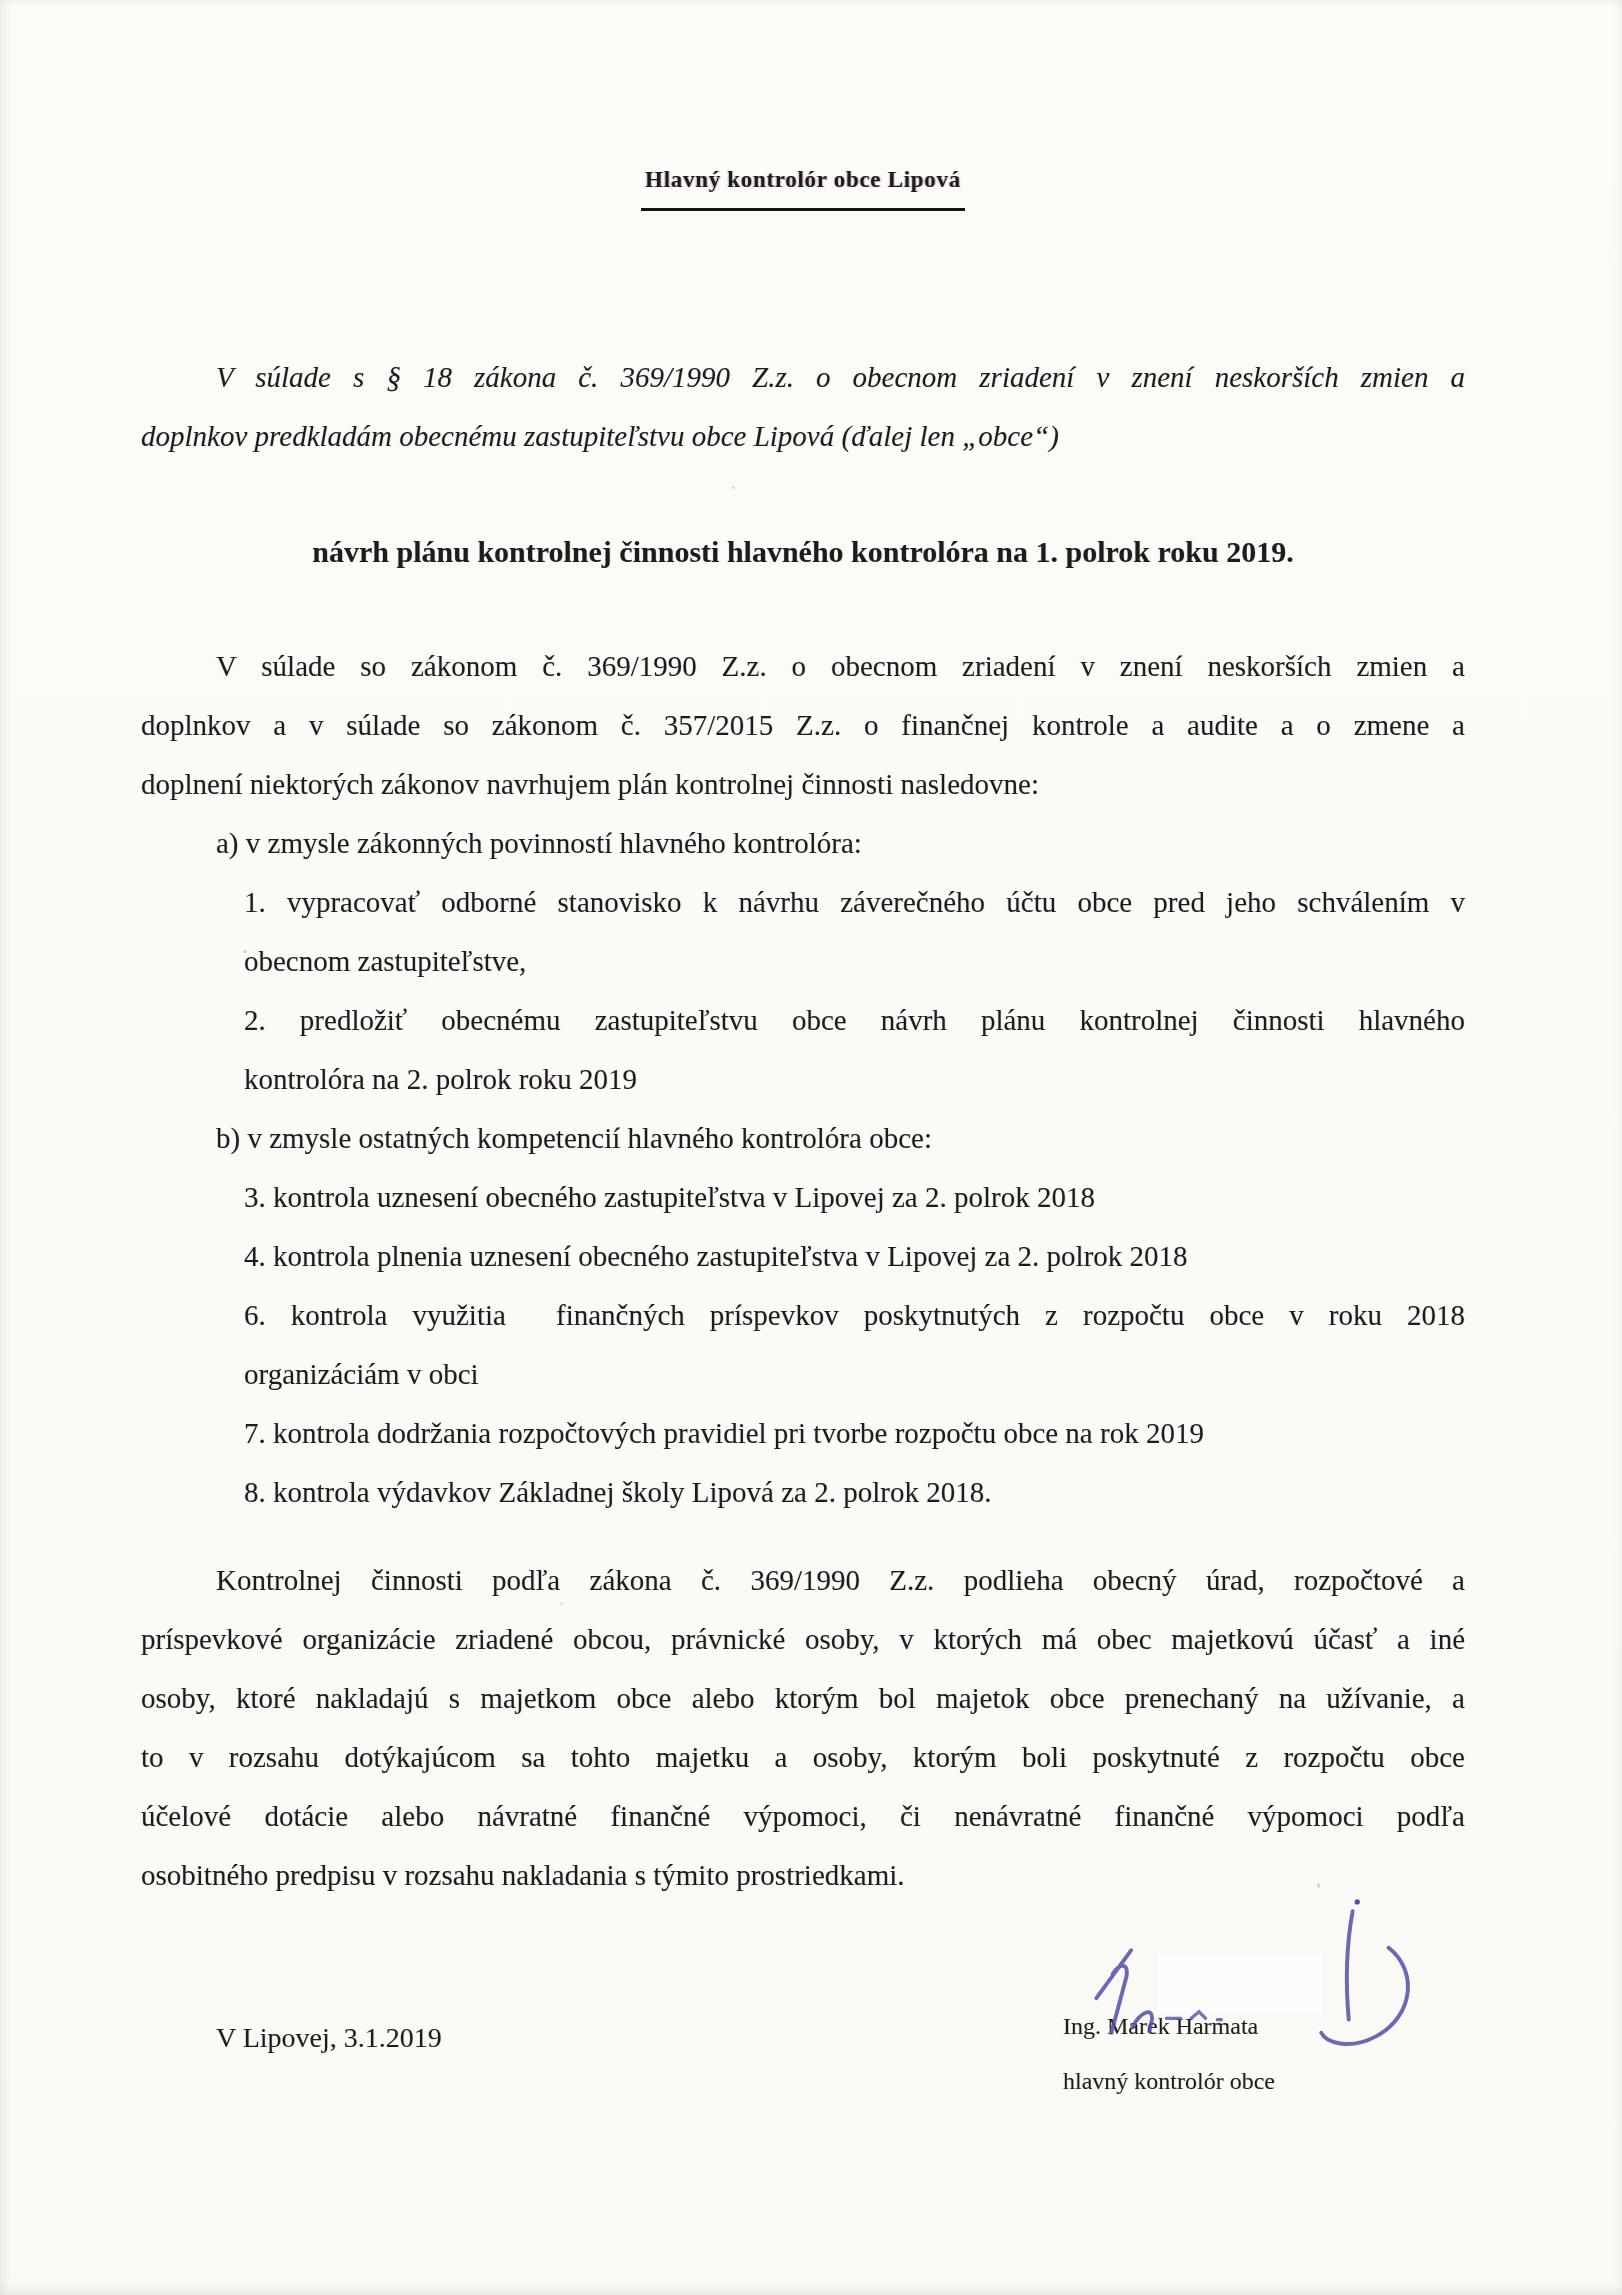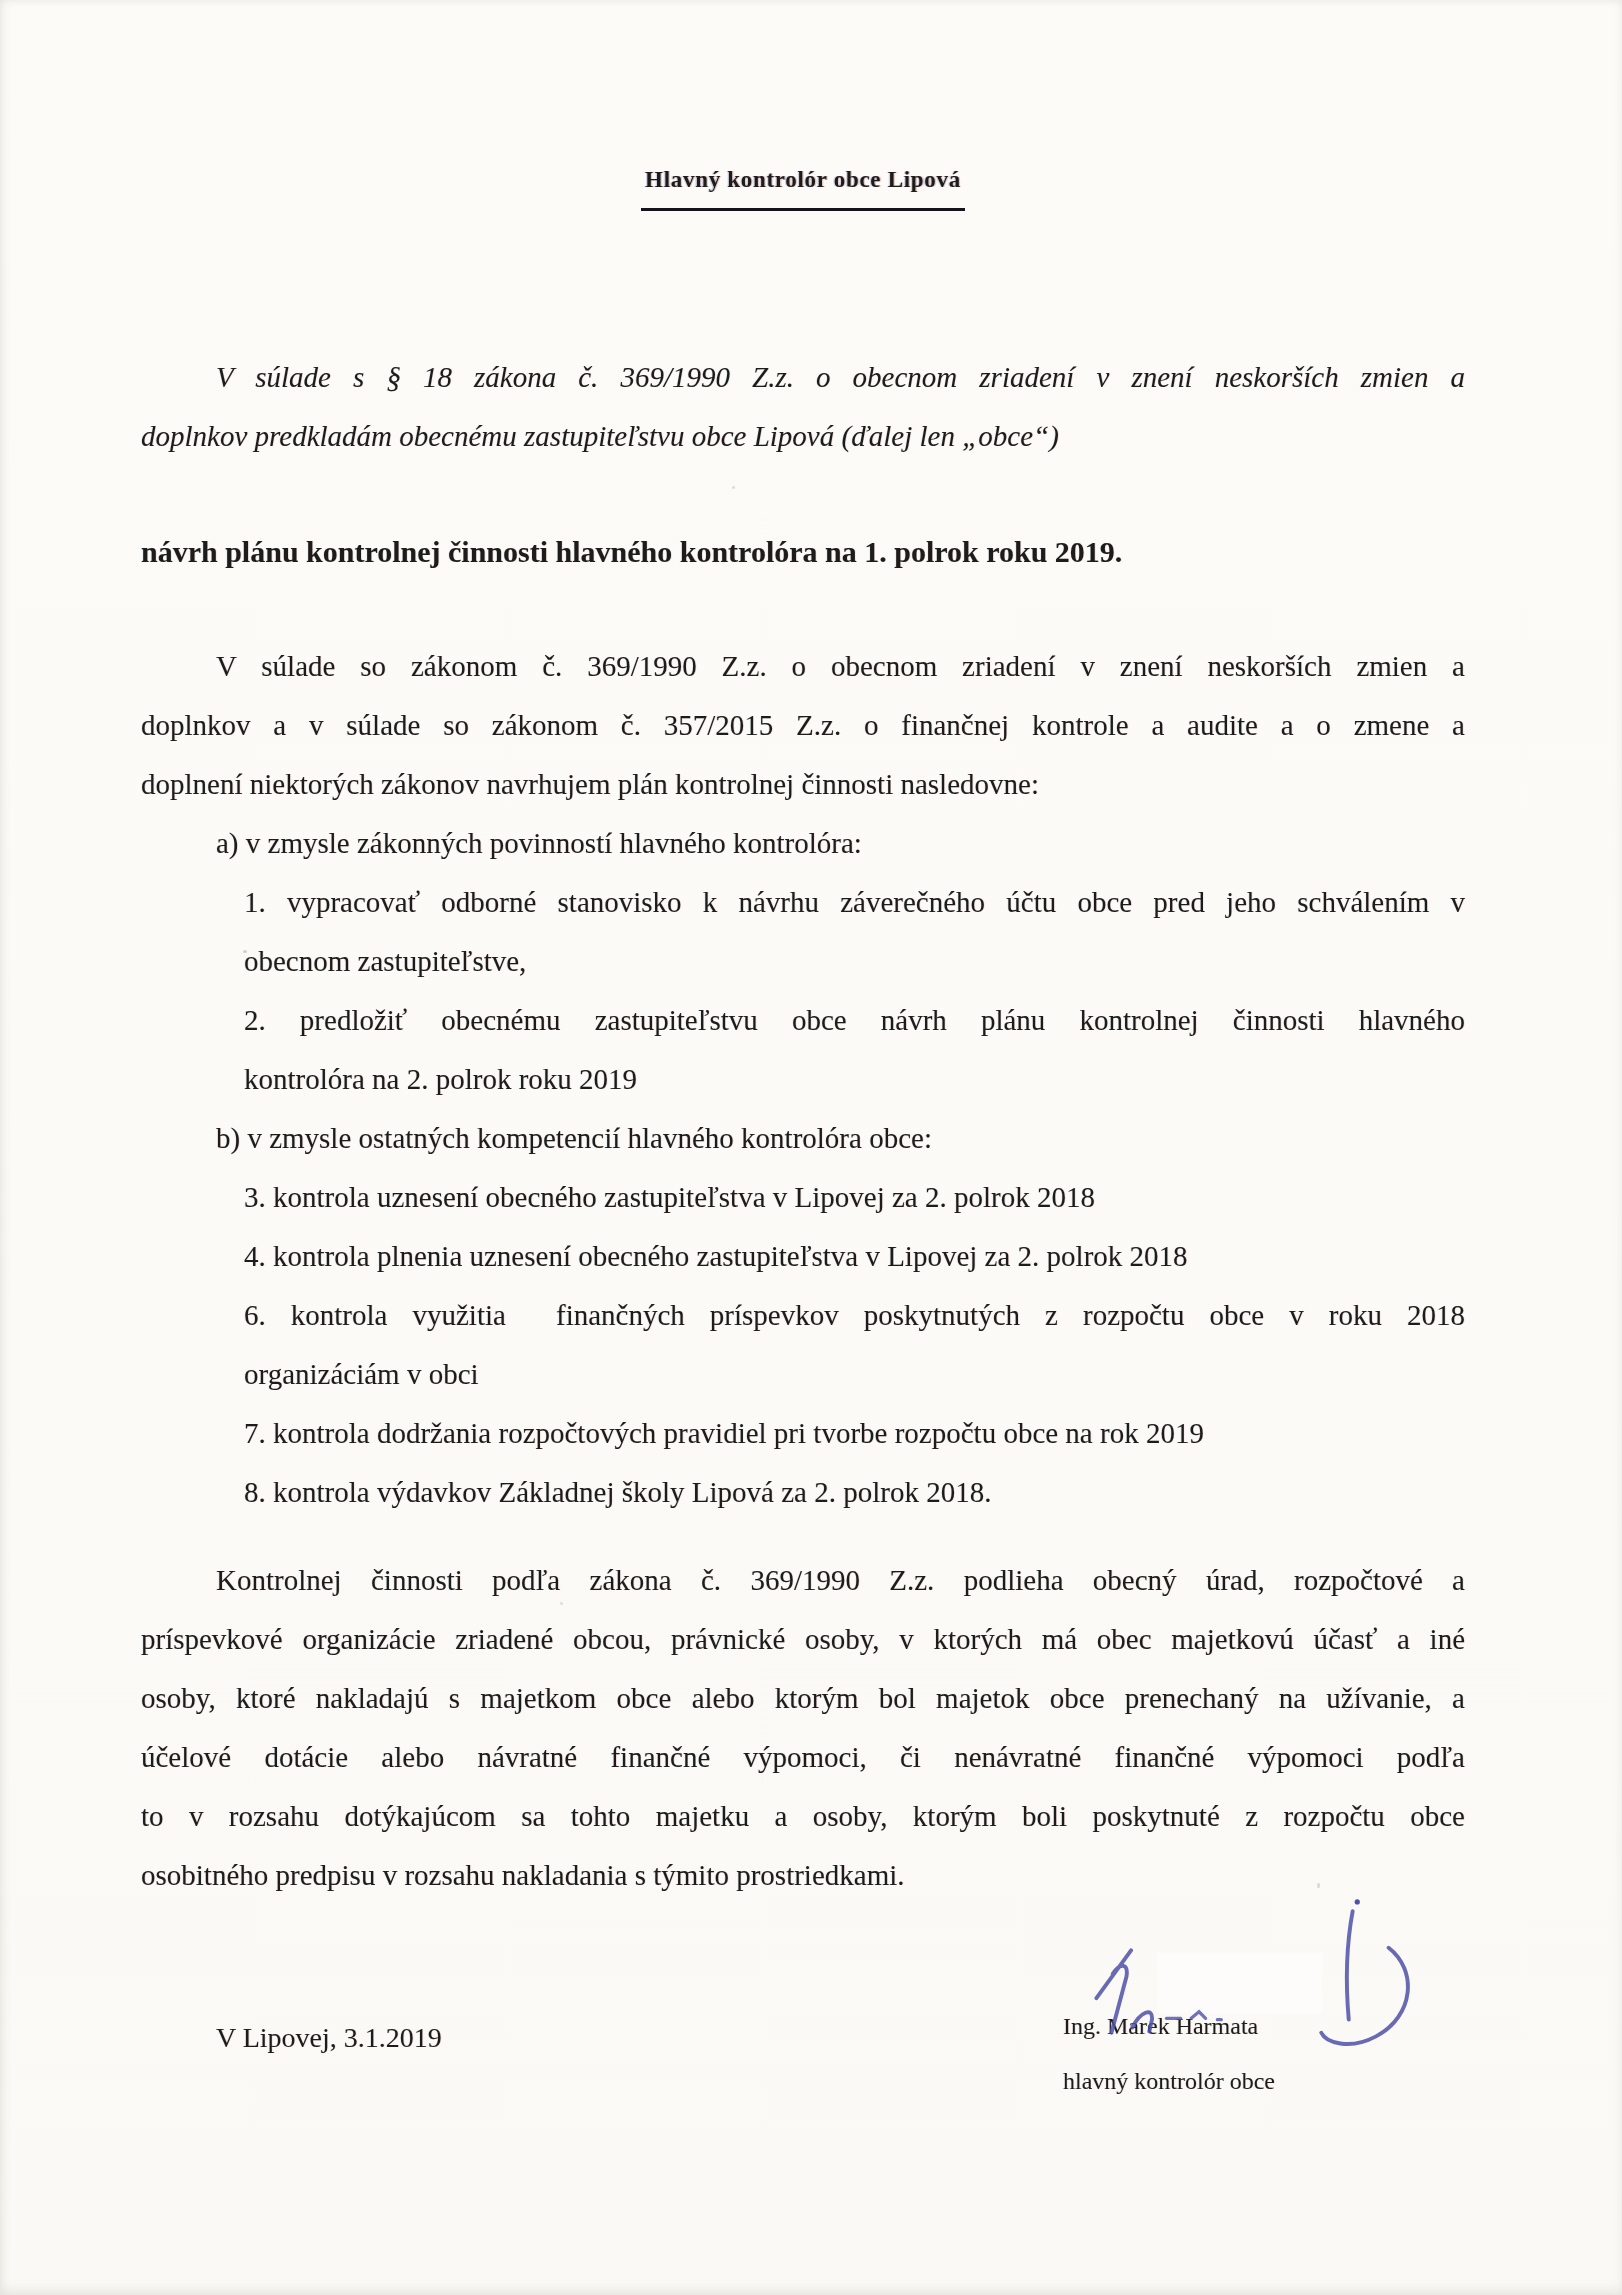--- a/index.html
+++ b/index.html
@@ -32,21 +32,21 @@
   }
   .title{
     display:inline-block;
     font-size:23px;font-weight:bold;letter-spacing:0.7px;
     border-bottom:3.3px solid #15131a;
     padding:0 3.9px 4.6px 3.9px;
     text-shadow:1.3px 0 0 rgba(150,20,10,0.22),-1.3px 0 0 rgba(10,30,140,0.18);
   }
   .p-intro{margin-top:137px;font-style:italic;}
   .subject{
-    margin-top:56px;
+    margin-top:56px;text-align:center;
     font-weight:bold;font-size:30px;line-height:59px;
   }
   .p-legal{margin-top:56px;}
   .section-label{margin-left:75px;}
   .plan-item{margin-left:103px;}
   .p-closing{margin-top:29.4px;}
   .tline{text-align:left;}
   .jfull{text-align:justify;text-align-last:justify;}
   .indent-first > .tline:first-child{text-indent:75px;}
   .footer{
@@ -114,22 +114,22 @@
         <div class="tline">7. kontrola dodržania rozpočtových pravidiel pri tvorbe rozpočtu obce na rok 2019</div>
       </div>
     <div class="plan-item">
         <div class="tline">8. kontrola výdavkov Základnej školy Lipová za 2. polrok 2018.</div>
       </div>
 
     <div class="p-closing indent-first">
         <div class="tline jfull">Kontrolnej činnosti podľa zákona č. 369/1990 Z.z. podlieha obecný úrad, rozpočtové a</div>
         <div class="tline jfull">príspevkové organizácie zriadené obcou, právnické osoby, v ktorých má obec majetkovú účasť a iné</div>
         <div class="tline jfull">osoby, ktoré nakladajú s majetkom obce alebo ktorým bol majetok obce prenechaný na užívanie, a</div>
+        <div class="tline jfull">to v rozsahu dotýkajúcom sa tohto majetku a osoby, ktorým boli poskytnuté z rozpočtu obce</div>
         <div class="tline jfull">účelové dotácie alebo návratné finančné výpomoci, či nenávratné finančné výpomoci podľa</div>
-        <div class="tline jfull">to v rozsahu dotýkajúcom sa tohto majetku a osoby, ktorým boli poskytnuté z rozpočtu obce</div>
         <div class="tline">osobitného predpisu v rozsahu nakladania s týmito prostriedkami.</div>
       </div>
 
     <div class="footer">
       <span class="place-date">V Lipovej, 3.1.2019</span>
       <div class="signer">
         <div>Ing. Marek Harmata</div>
         <div>hlavný kontrolór obce</div>
       </div>
     </div>

